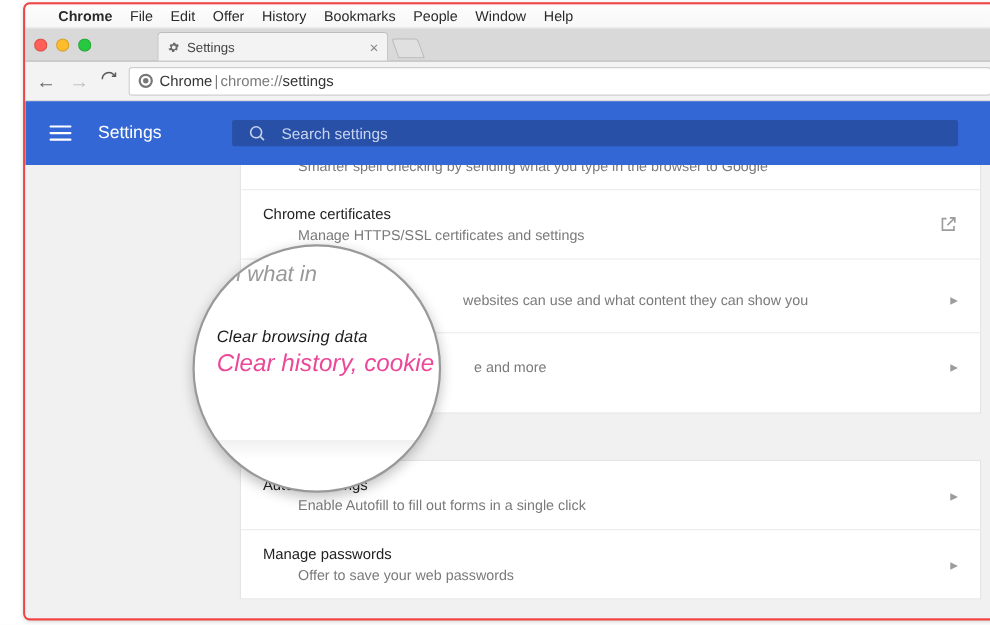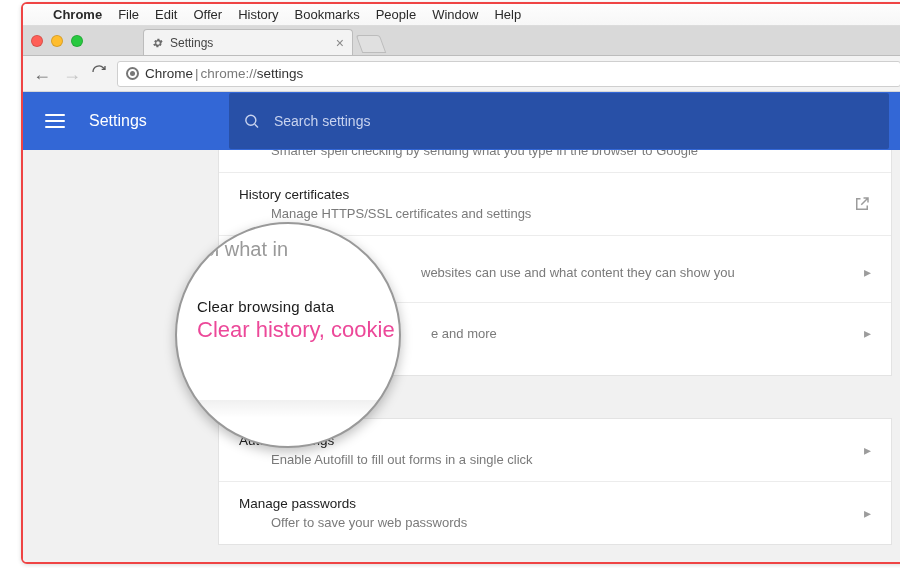--- a/index.html
+++ b/index.html
@@ -117,24 +117,24 @@
     color: #fff;
     padding-left: 22px;
     gap: 24px;
   }
   .hamburger {
     width: 20px; height: 14px; display:flex; flex-direction:column; justify-content:space-between;
   }
   .hamburger span{height:2px;background:#fff;border-radius:1px;}
   .blueheader h1 { font-size: 16px; font-weight: 500; }
   .searchwrap {
-    margin-left: 58px;
+    margin-left: 40px;
     flex: 1;
     max-width: 660px;
-    height: 56px;
+    height: 24px;
     background: #2850a7;
     border-radius: 2px;
     display: flex;
     align-items: center;
     padding: 0 14px;
     gap: 14px;
   }
   .searchwrap .sicon{ width:18px; height:18px; }
   .searchwrap input {
     background: transparent; border: none; color: #fff; font-size: 14px; outline:none; width:100%;
@@ -171,20 +171,21 @@
   
   .magnifier {
     position:absolute;
     left: 152px; top: 218px;
     width: 226px; height: 226px;
     border-radius: 50%;
     border: 2px solid #999;
     background: #fff;
     overflow: hidden;
     box-shadow: 0 4px 12px rgba(0,0,0,0.25);
+    font-style: italic;
   }
   .magnifier .mag-inner {
     position:absolute;
     left: 20px; top: 74px;
     width: 400px;
   }
   .magnifier .mag-top {
     position:absolute; left:20px; top:14px; font-size:20px; color:#999;
   }
   .magnifier .m-title {
@@ -273,21 +274,21 @@
 
   <div class="content">
     <div class="panel">
       <div class="row" style="padding-top:6px;">
         <div class="txt">
           <span class="sub">Smarter spell checking by sending what you type in the browser to Google</span>
         </div>
       </div>
       <div class="row">
         <div class="txt">
-          <span class="title">History certificates</span>
+          <span class="title">Chrome certificates</span>
           <span class="sub">Manage HTTPS/SSL certificates and settings</span>
         </div>
         <span class="action">
           <svg viewBox="0 0 24 24" width="18" height="18" fill="none" stroke="#9c9c9c" stroke-width="2">
               <path d="M14 4h6v6M20 4l-9 9M19 14v5H5V5h5"></path>
             </svg>
         </span>
       </div>
       <div class="row" style="padding-top:28px;padding-bottom:22px;">
         <div class="txt">

